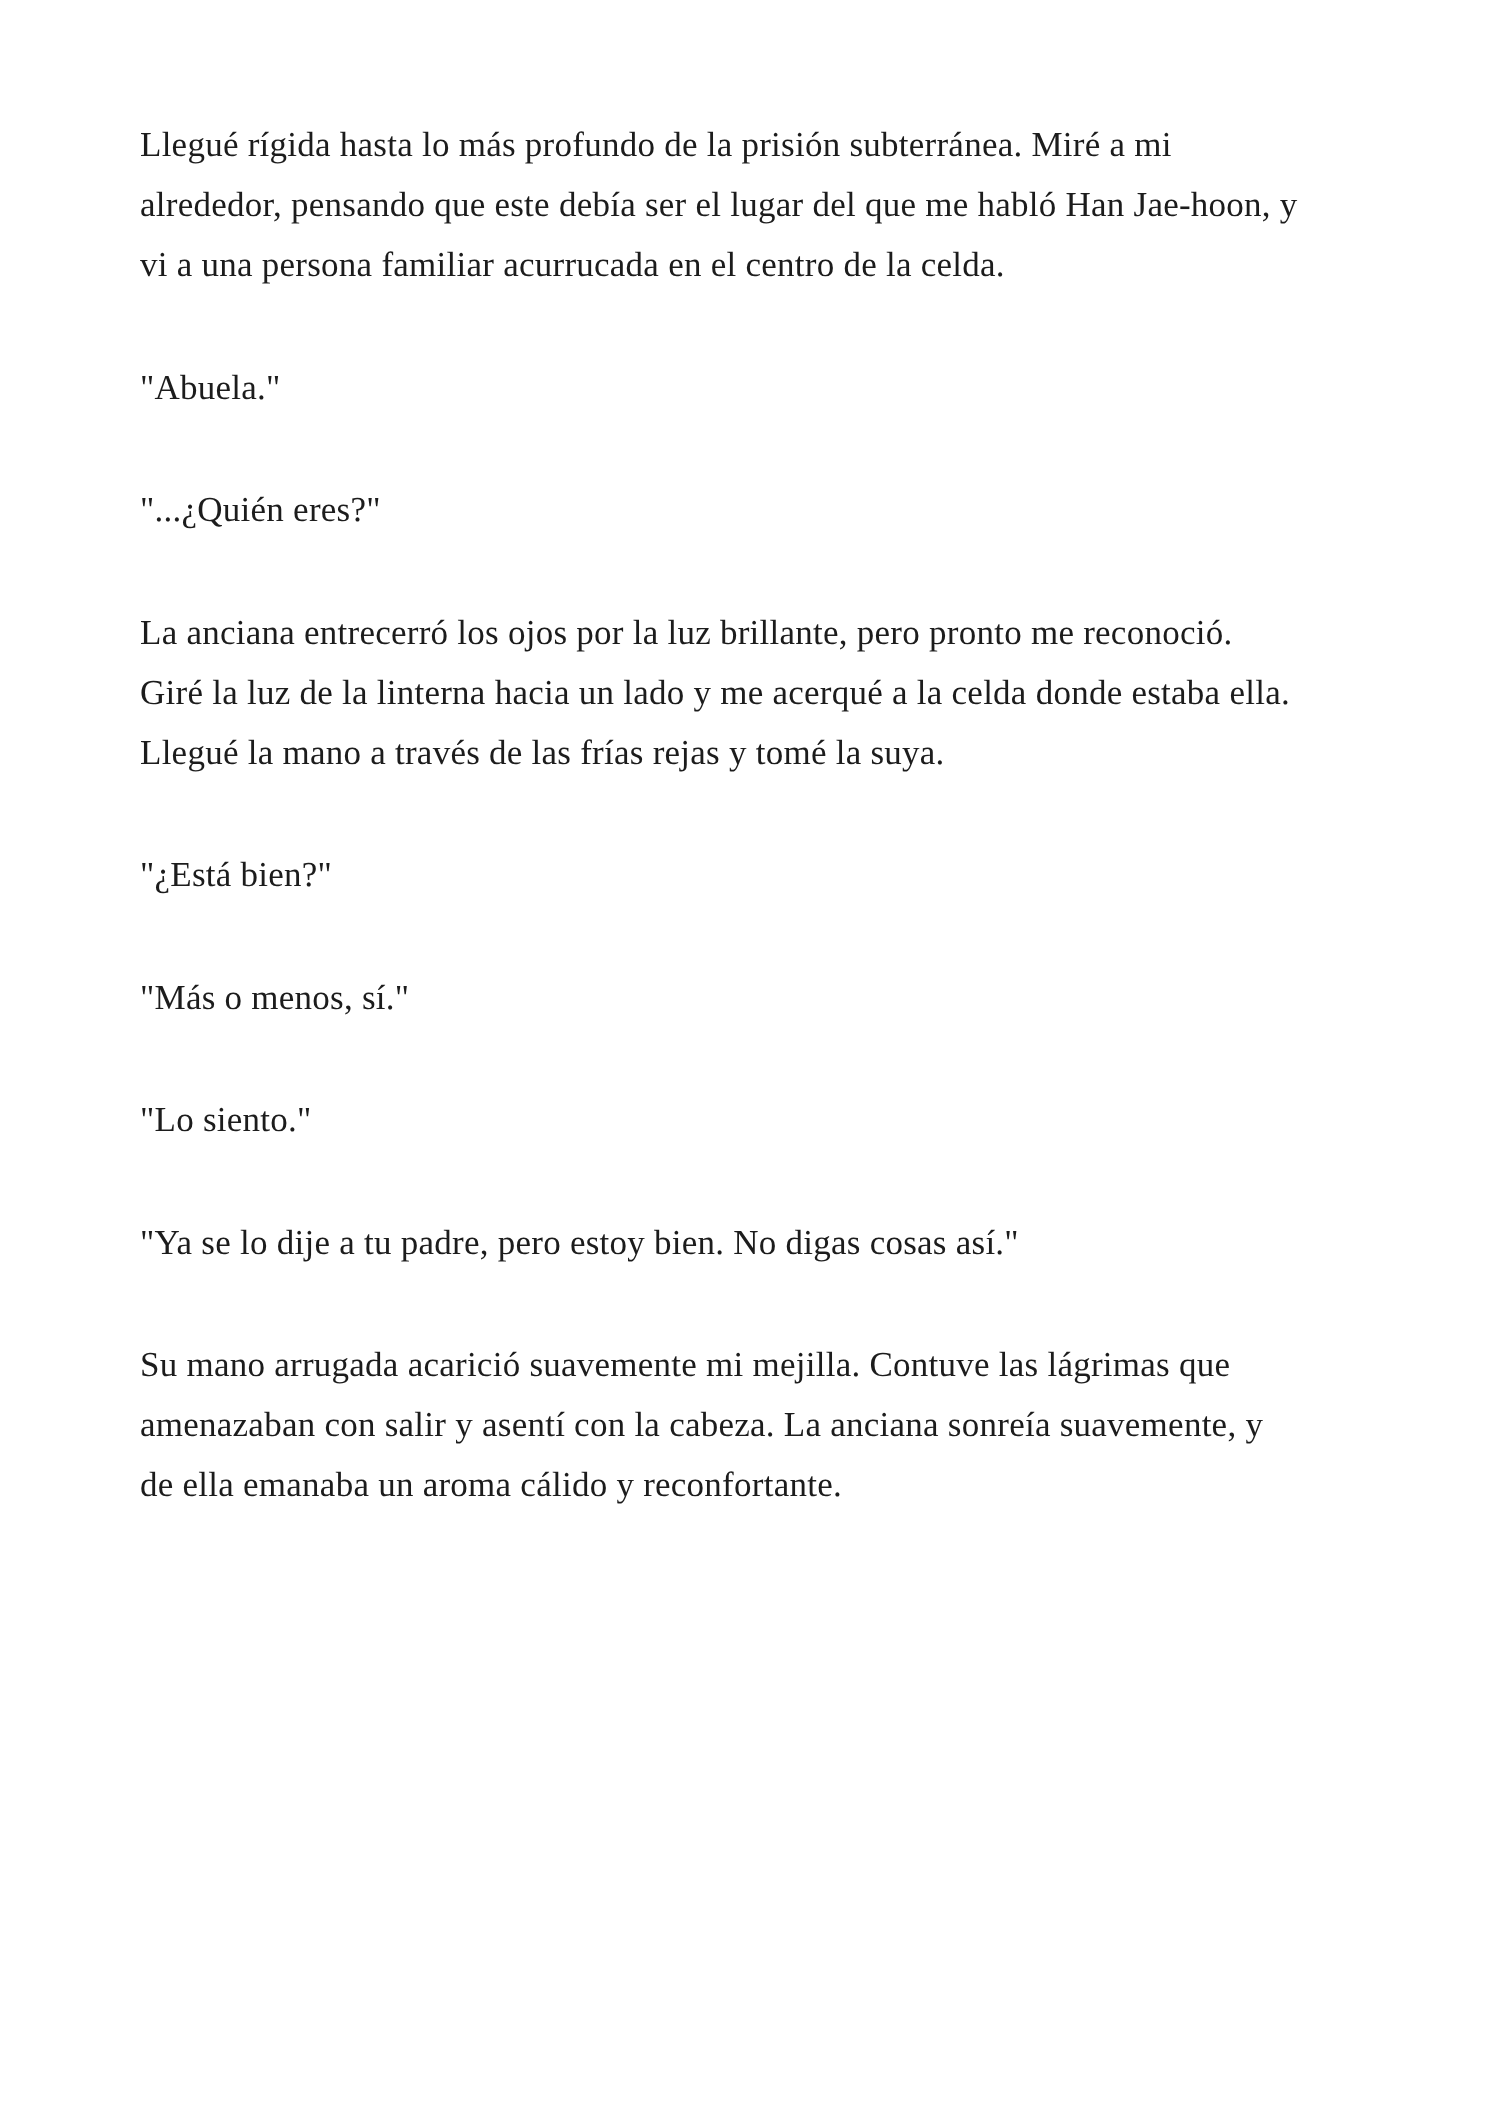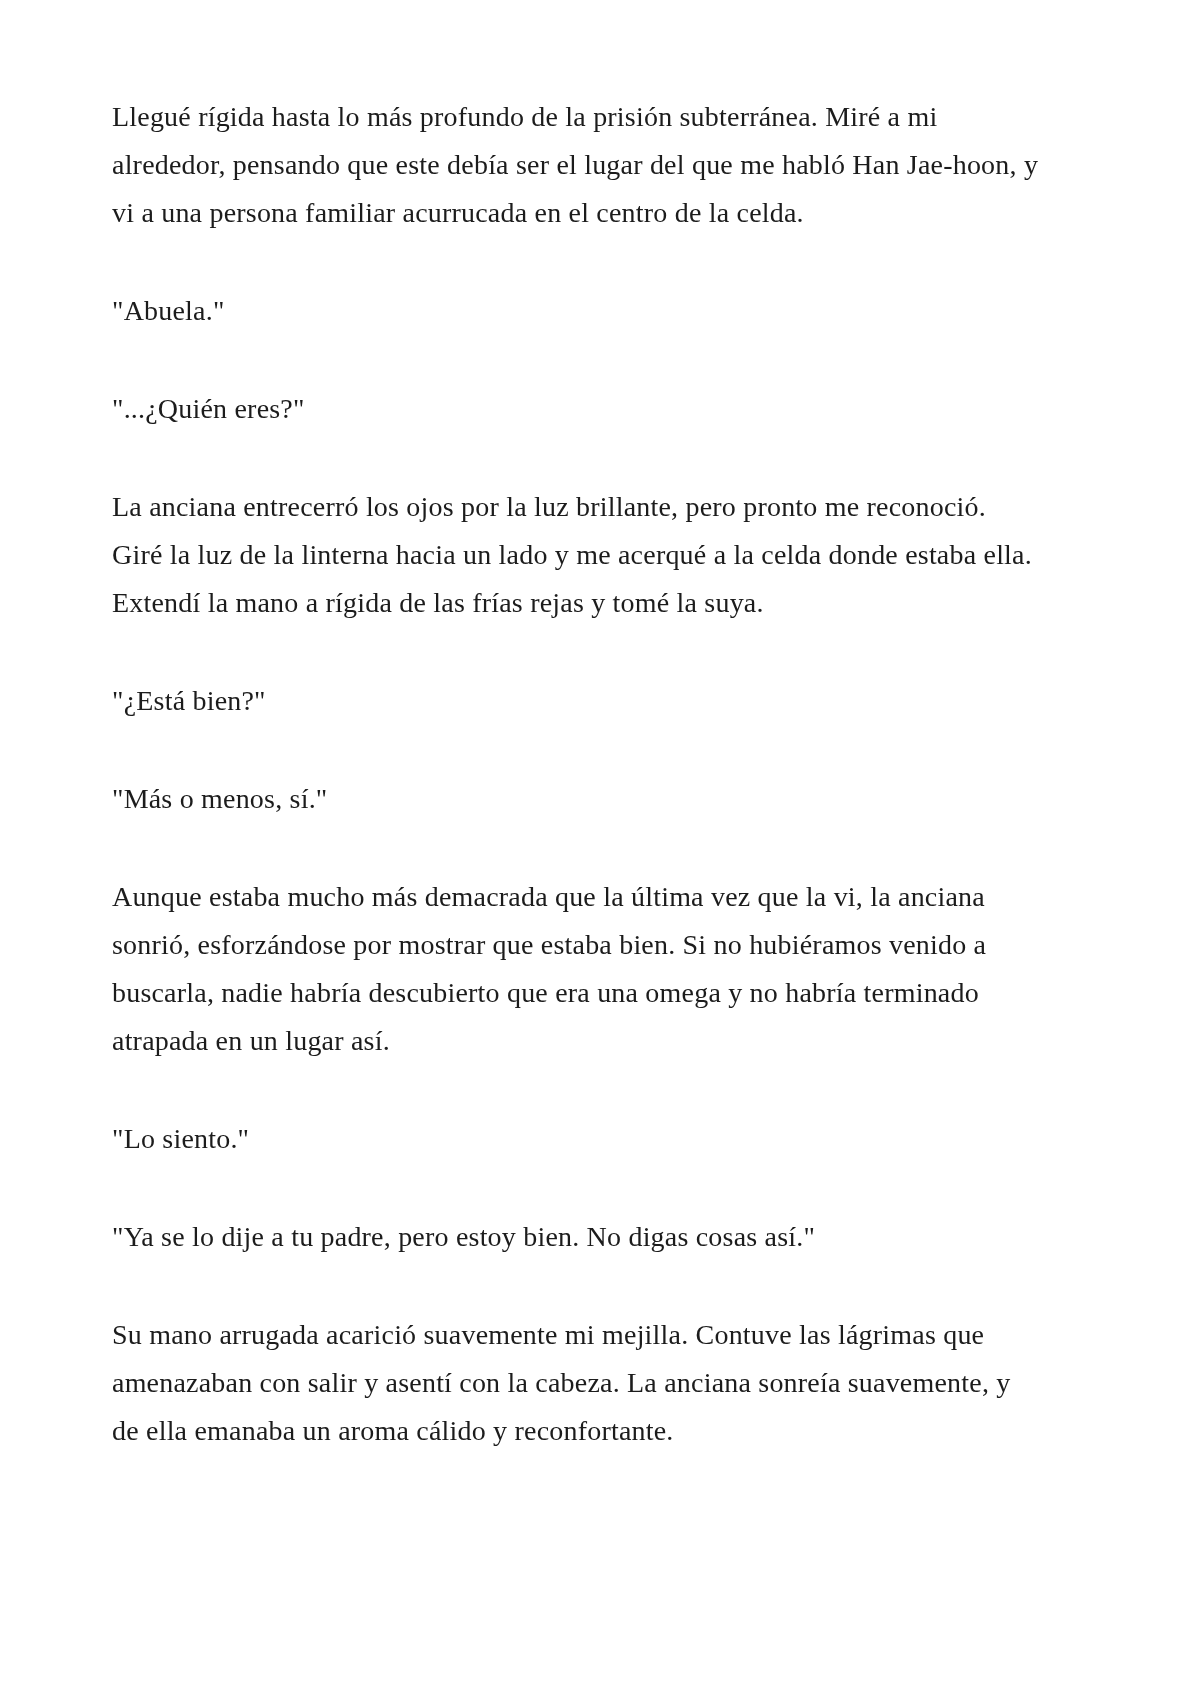--- a/index.html
+++ b/index.html
@@ -35,20 +35,19 @@
     margin-top: 28px;
   }
 </style>
 </head>
 <body>
 
 <article class="page">
   <p>Llegué rígida hasta lo más profundo de la prisión subterránea. Miré a mi alrededor, pensando que este debía ser el lugar del que me habló Han Jae-hoon, y vi a una persona familiar acurrucada en el centro de la celda.</p>
   <p>"Abuela."</p>
   <p>"...¿Quién eres?"</p>
-  <p>La anciana entrecerró los ojos por la luz brillante, pero pronto me reconoció. Giré la luz de la linterna hacia un lado y me acerqué a la celda donde estaba ella. Extendí la mano a rígida de las frías rejas y tomé la suya.</p>
+  <p>La anciana entrecerró los ojos por la luz brillante, pero pronto me reconoció. Giré la luz de la linterna hacia un lado y me acerqué a la celda donde estaba ella. Llegué la mano a través de las frías rejas y tomé la suya.</p>
   <p>"¿Está bien?"</p>
   <p>"Más o menos, sí."</p>
-  <p>Aunque estaba mucho más demacrada que la última vez que la vi, la anciana sonrió, esforzándose por mostrar que estaba bien. Si no hubiéramos venido a buscarla, nadie habría descubierto que era una omega y no habría terminado atrapada en un lugar así.</p>
   <p>"Lo siento."</p>
   <p>"Ya se lo dije a tu padre, pero estoy bien. No digas cosas así."</p>
   <p>Su mano arrugada acarició suavemente mi mejilla. Contuve las lágrimas que amenazaban con salir y asentí con la cabeza. La anciana sonreía suavemente, y de ella emanaba un aroma cálido y reconfortante.</p>
 </article>
 
 </body></html>

